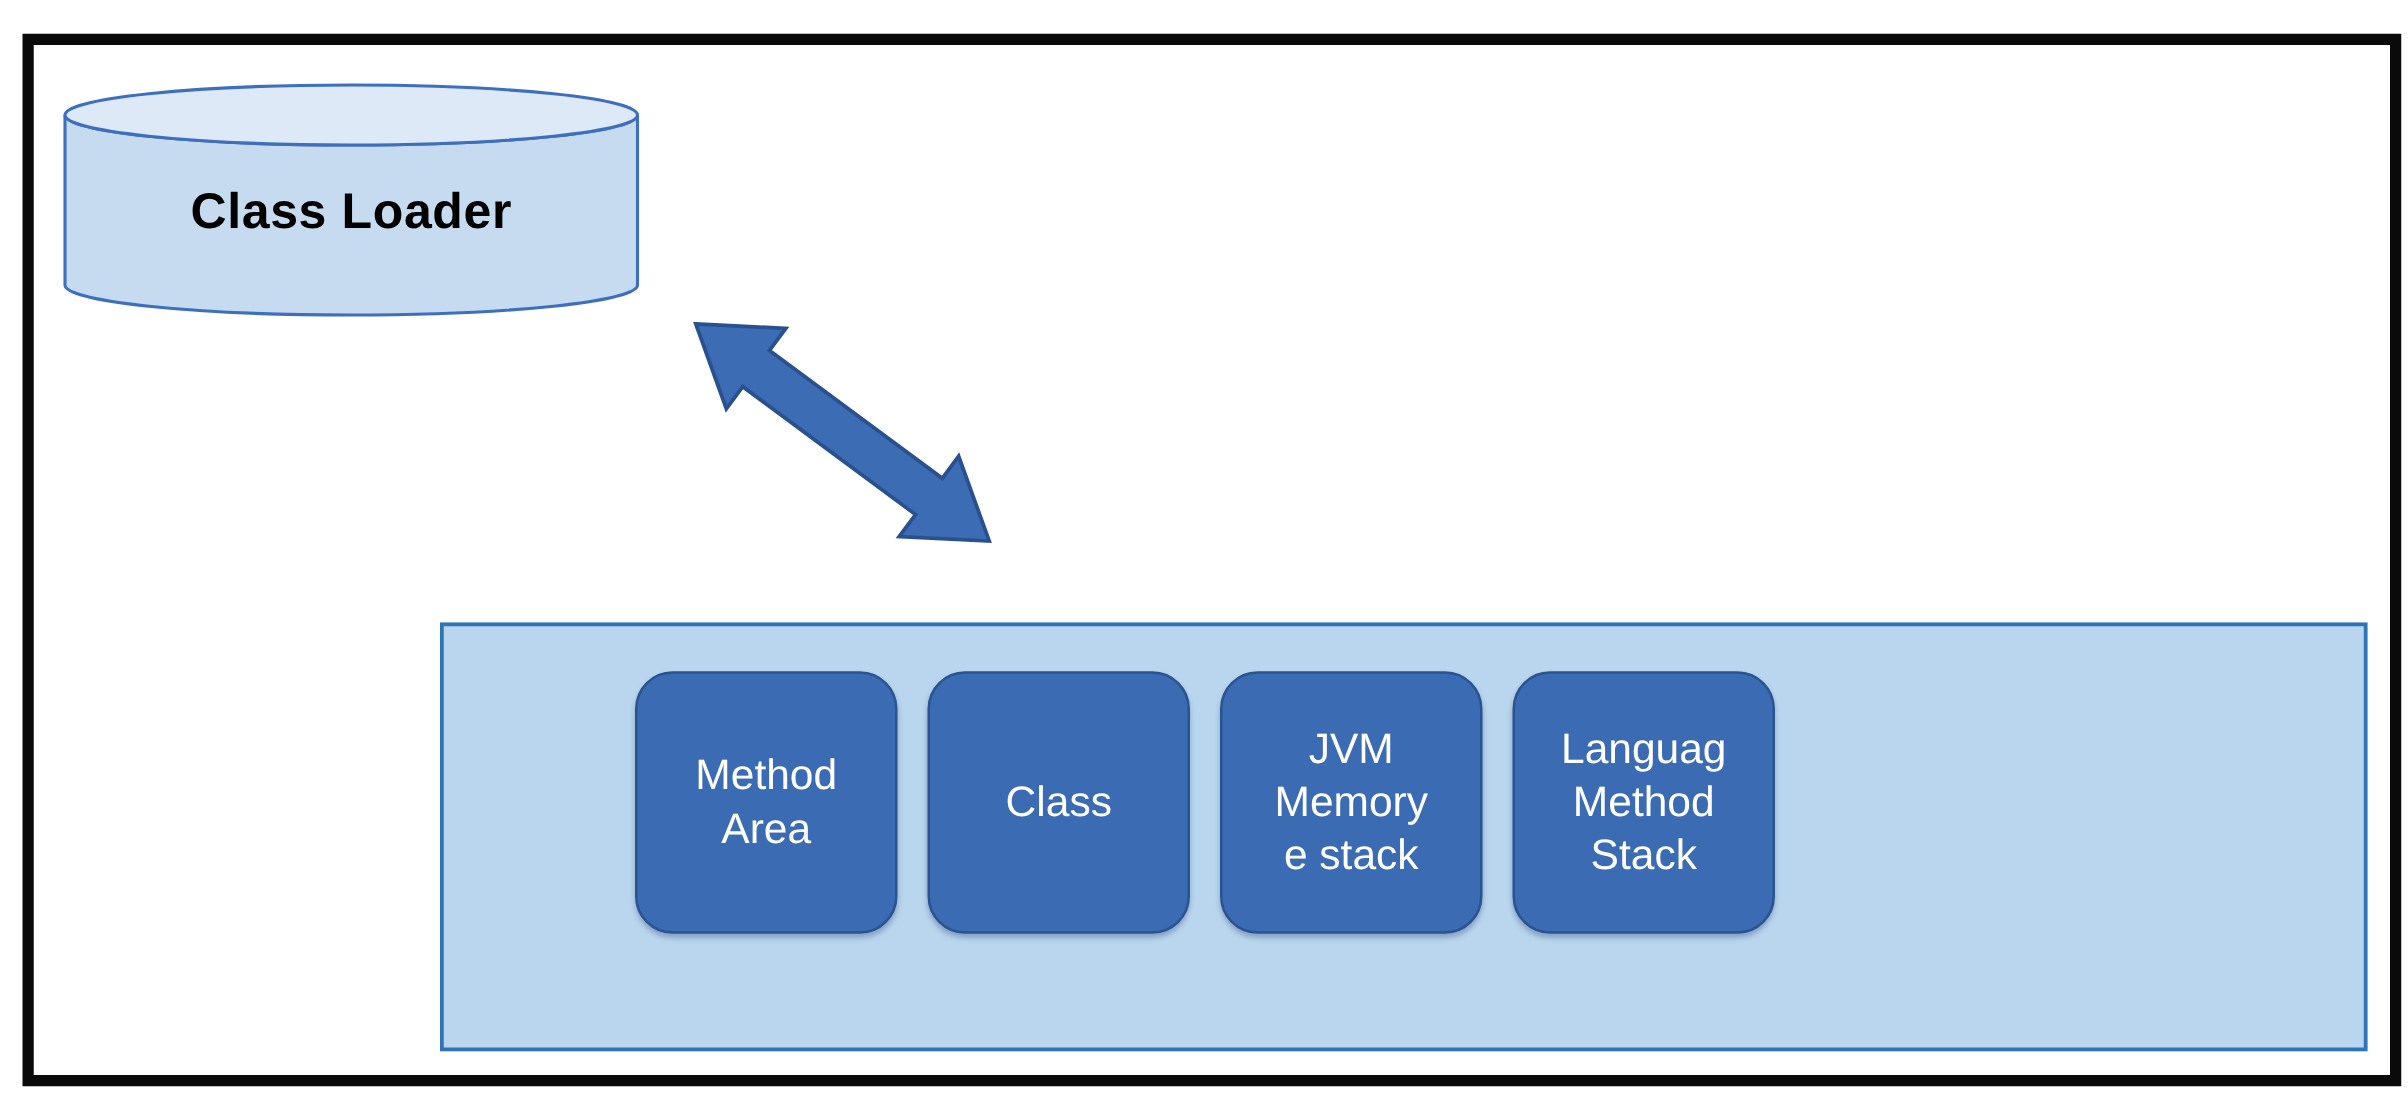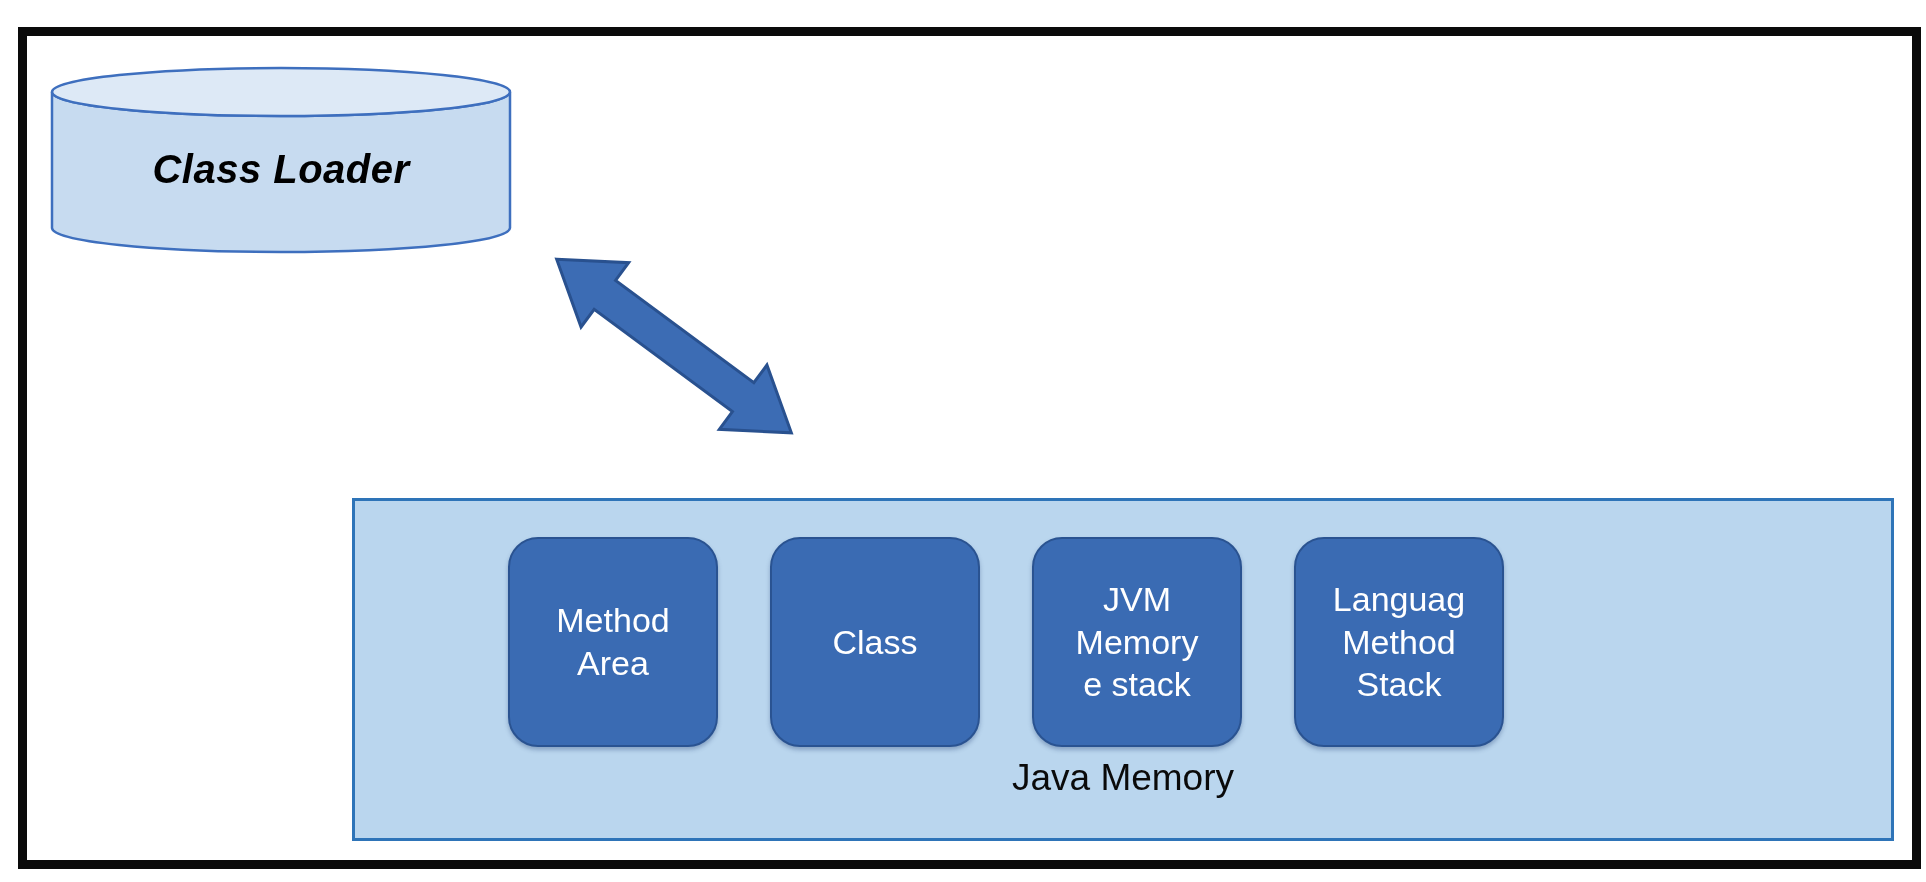--- a/index.html
+++ b/index.html
@@ -12,21 +12,21 @@
     left: 18px; top: 27px;
     width: 1903px; height: 842px;
     border: 9px solid #0a0a0a;
     background: transparent;
   }
 
   
   .cylinder {
     position: absolute;
     left: 50px; top: 65px;
-    width: 462px; height: 190px; font-style: italic;
+    width: 462px; height: 190px;
   }
   .cylinder svg { display: block; width: 100%; height: 100%; }
   .cyl-label {
     position: absolute;
     left: 0; right: 0; top: 82px;
     text-align: center;
     font-size: 40px;
     font-weight: bold;
     color: #000000;
     letter-spacing: 0.5px;
@@ -46,21 +46,21 @@
     position: absolute;
     left: 352px; top: 498px;
     width: 1542px; height: 343px;
     background: #bad6ee;
     border: 3px solid #2e74b8;
   }
   .box-row {
     position: absolute;
     left: 153px; top: 36px;
     display: flex;
-    gap: 52px;
+    gap: 24px;
   }
   .mem-box {
     width: 210px; height: 210px;
     border-radius: 30px;
     background: #3a6bb3;
     border: 2px solid #2a5391;
     color: #ffffff;
     display: flex;
     align-items: center;
     justify-content: center;
@@ -102,14 +102,13 @@
     <div class="mem-box">Method
 Area</div>
     <div class="mem-box">Class</div>
     <div class="mem-box">JVM
 Memory
 e stack</div>
     <div class="mem-box">Languag
 Method
 Stack</div>
   </div>
-  <div class="mem-label">Java Memory</div>
 </div>
 
 </body></html>

